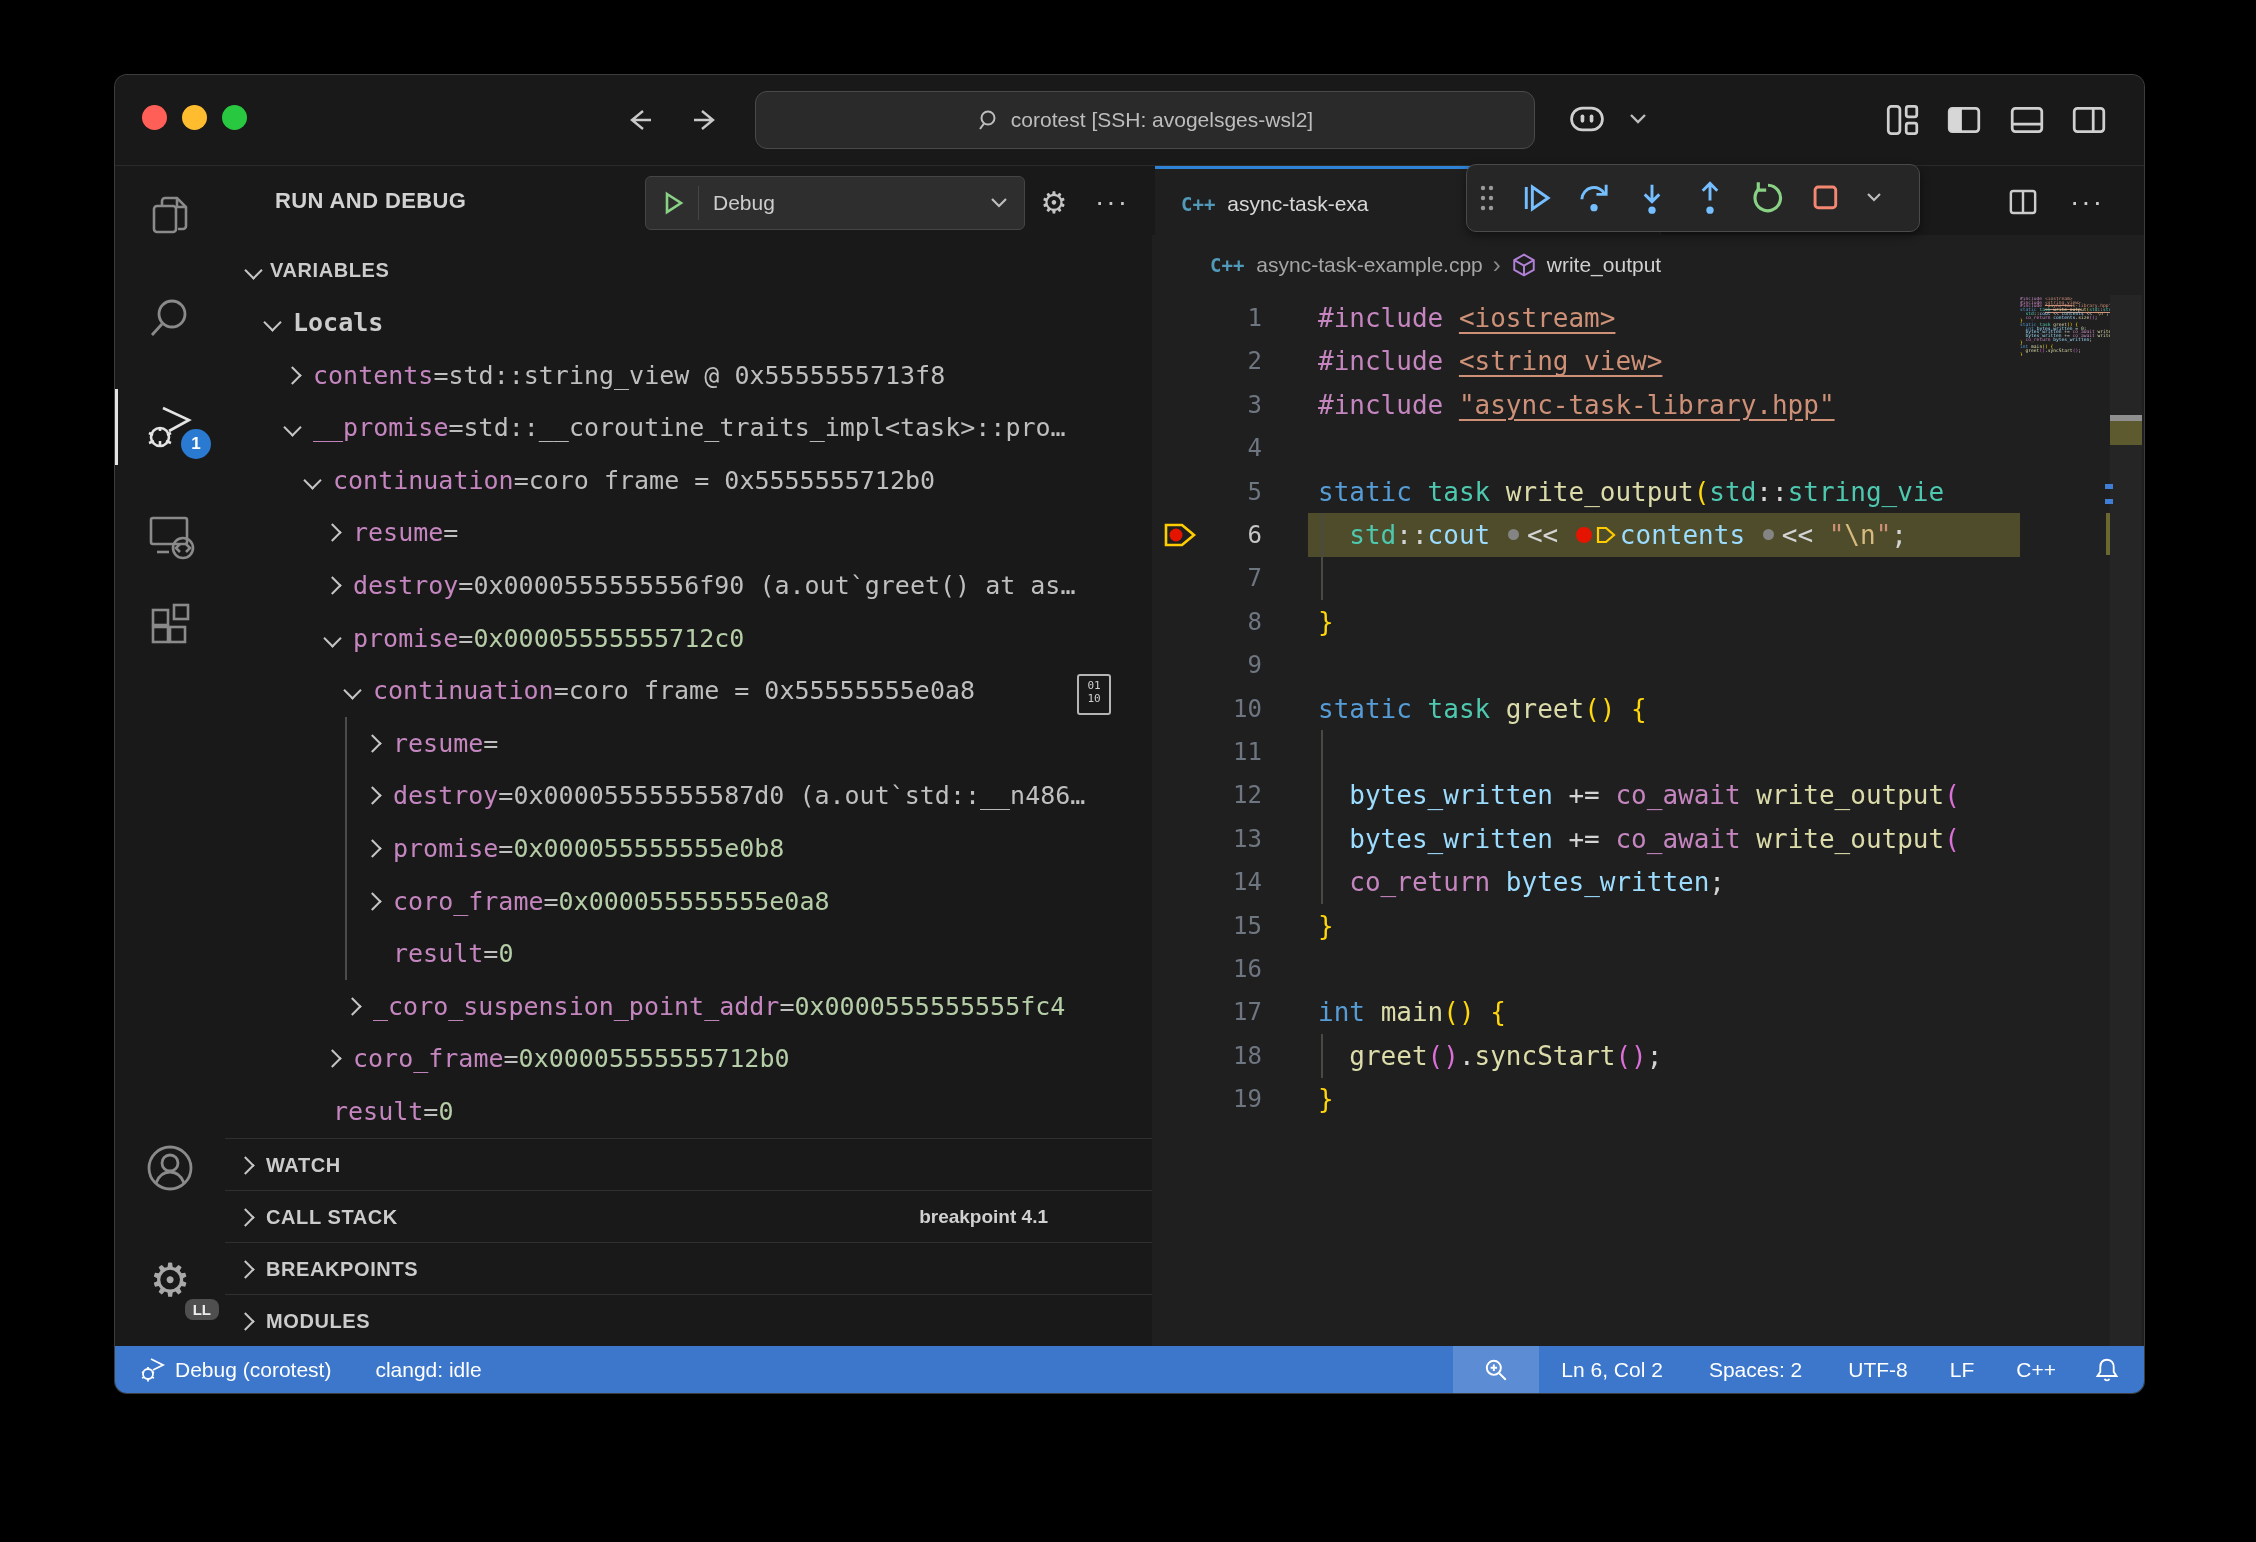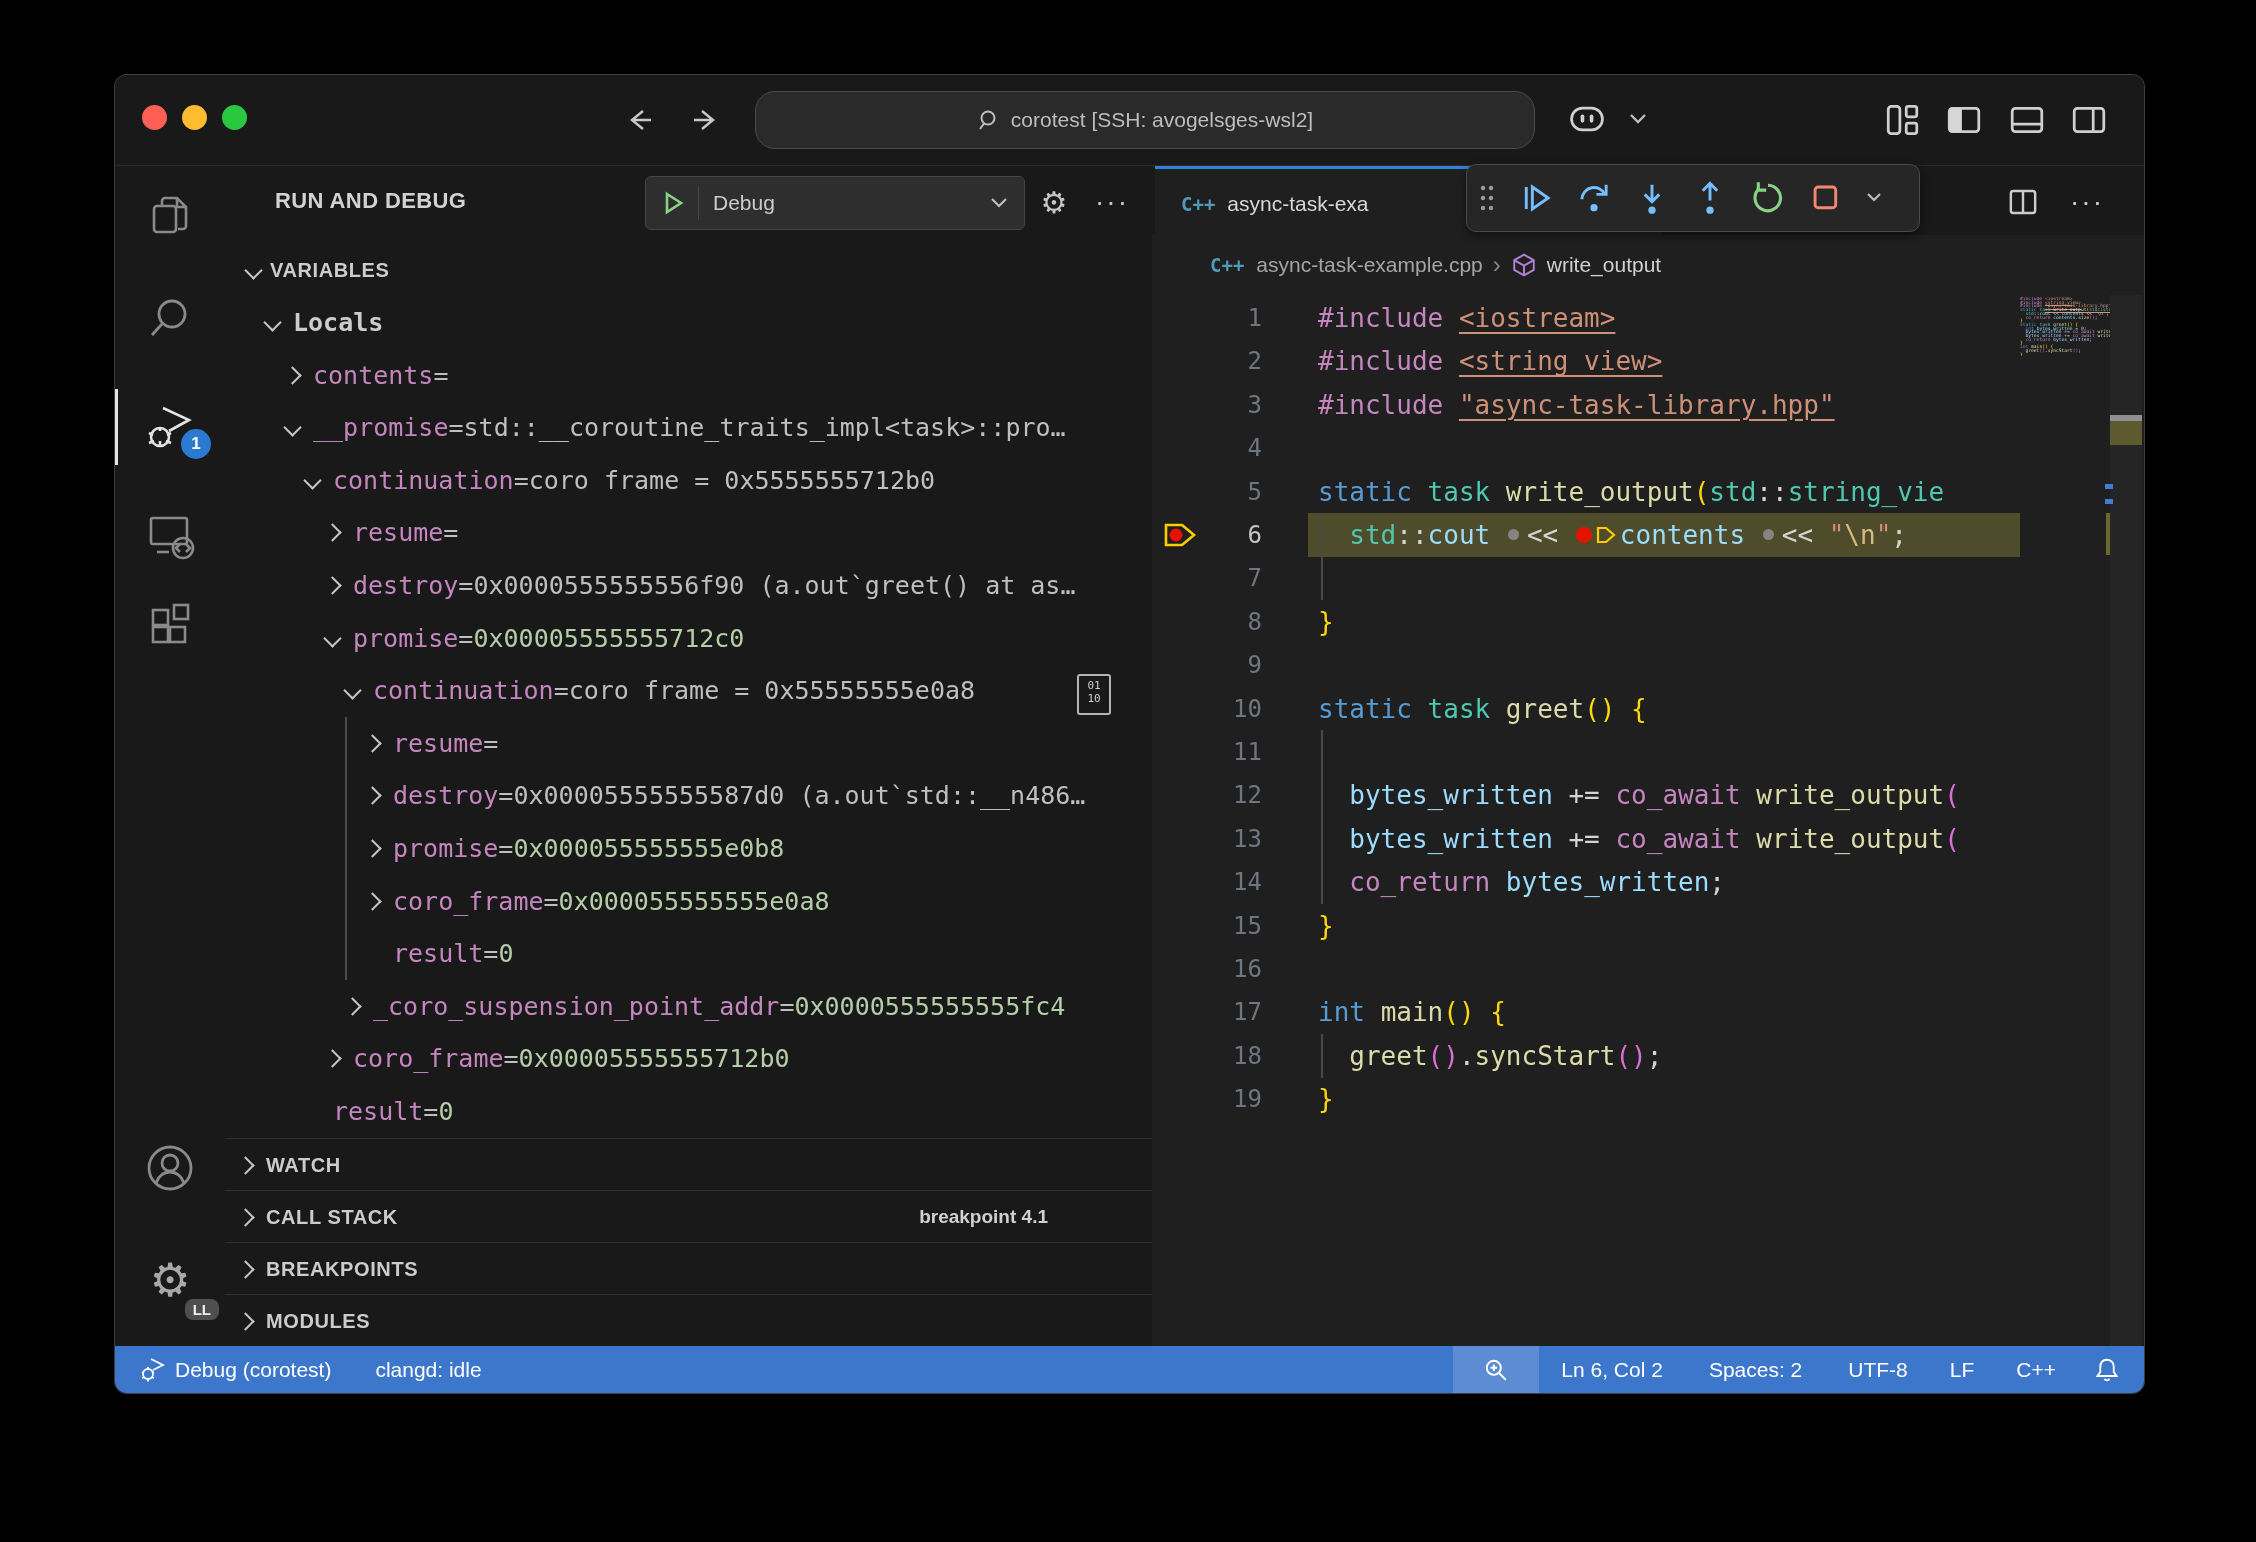--- a/index.html
+++ b/index.html
@@ -2,21 +2,21 @@
 <html><head>
 <meta charset="utf-8">
 <style>
   html,body{margin:0;padding:0;background:#000;}
   body{width:2256px;height:1542px;position:relative;font-family:"Liberation Sans",sans-serif;overflow:hidden;-webkit-font-smoothing:antialiased;}
   .window{position:absolute;left:115px;top:75px;width:2029px;height:1318px;background:#1f1f1f;border-radius:12px;overflow:hidden;box-shadow:0 0 0 1px #3d3d3d;}
   
   .titlebar{position:absolute;left:0;top:0;right:0;height:90px;background:#191919;border-bottom:1px solid #2b2b2b;}
   .tl{position:absolute;top:30px;width:25px;height:25px;border-radius:50%;}
   .nav-arrow{position:absolute;top:28px;width:34px;height:34px;color:#c9c9c9;}
-  .searchbox{position:absolute;left:640px;top:16px;width:778px;height:56px;background:#2a2a2a;border:1px solid #4a4a4a;border-radius:20px;display:flex;align-items:center;justify-content:center;color:#bdbdbd;font-size:21px;gap:10px;}
+  .searchbox{position:absolute;left:640px;top:16px;width:778px;height:56px;background:#2a2a2a;border:1px solid #4a4a4a;border-radius:12px;display:flex;align-items:center;justify-content:center;color:#bdbdbd;font-size:21px;gap:10px;}
   .tb-icon{position:absolute;top:26px;color:#cfcfcf;}
   
   .content{position:absolute;left:0;top:91px;right:0;bottom:47px;}
   .activitybar{position:absolute;left:0;top:0;width:110px;bottom:0;background:#191919;border-right:1px solid #2b2b2b;}
   .ab-item{position:absolute;left:0;width:110px;height:96px;display:flex;align-items:center;justify-content:center;color:#8a8a8a;}
   .ab-item.active{color:#e4e4e4;}
   .ab-item.active::before{content:"";position:absolute;left:0;top:10px;bottom:10px;width:3px;background:#e4e4e4;}
   .ab-badge{position:absolute;right:14px;bottom:16px;min-width:30px;height:30px;border-radius:15px;background:#2a7ad1;color:#fff;font-size:17px;font-weight:bold;display:flex;align-items:center;justify-content:center;}
   .gear-badge{position:absolute;right:6px;bottom:8px;padding:2px 8px;border-radius:8px;background:#4f4f4f;color:#ececec;font-size:15px;font-weight:bold;}
   
@@ -239,20 +239,21 @@
           <div class="var-row" style="top: 130px;">
             <span style="width: 41px; flex: 0 0 auto;"></span>
             <span class="twisty down"></span>
             <span class="name scope">Locals</span>
           </div>
           <div class="var-row" style="top: 182.6px;">
             <span style="width: 61px; flex: 0 0 auto;"></span>
             <span class="twisty right"></span>
             <span class="name">contents</span>
             <span class="eq"> = </span>
+            <span class="val-gray">std::string_view @ 0x5555555713f8</span>
           </div>
           <div class="var-row" style="top: 235.2px;">
             <span style="width: 61px; flex: 0 0 auto;"></span>
             <span class="twisty down"></span>
             <span class="name">__promise</span>
             <span class="eq"> = </span>
             <span class="val-gray">std::__coroutine_traits_impl&lt;task&gt;::pro…</span>
           </div>
           <div class="var-row" style="top: 287.8px;">
             <span style="width: 81px; flex: 0 0 auto;"></span>

